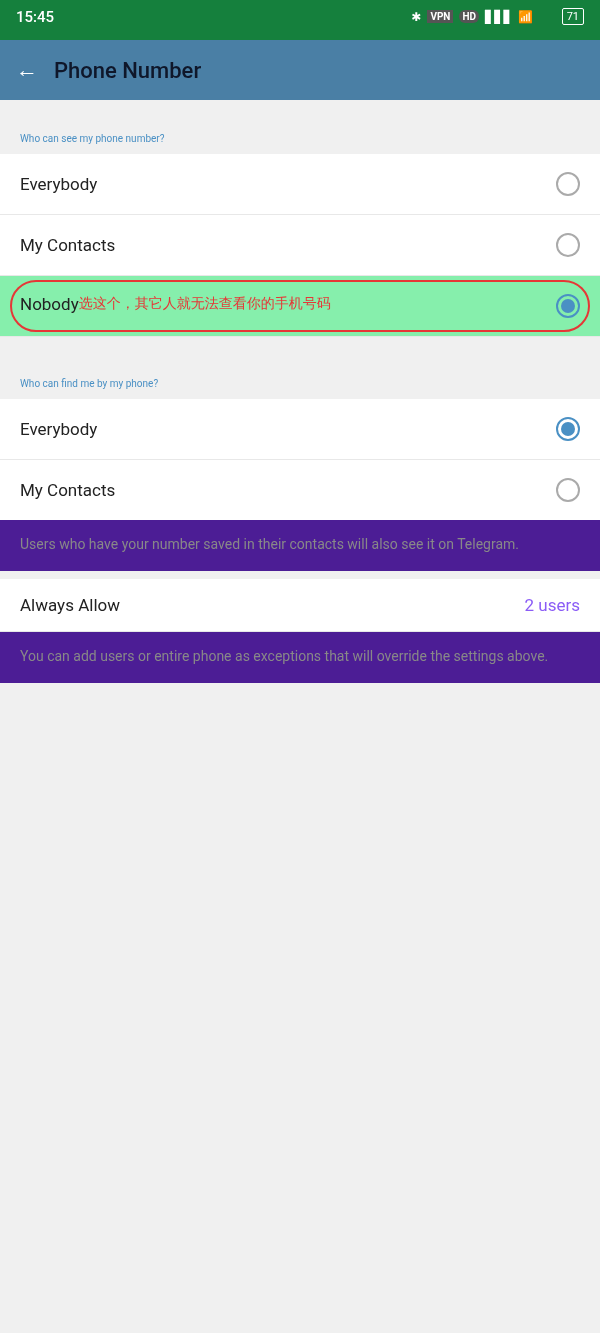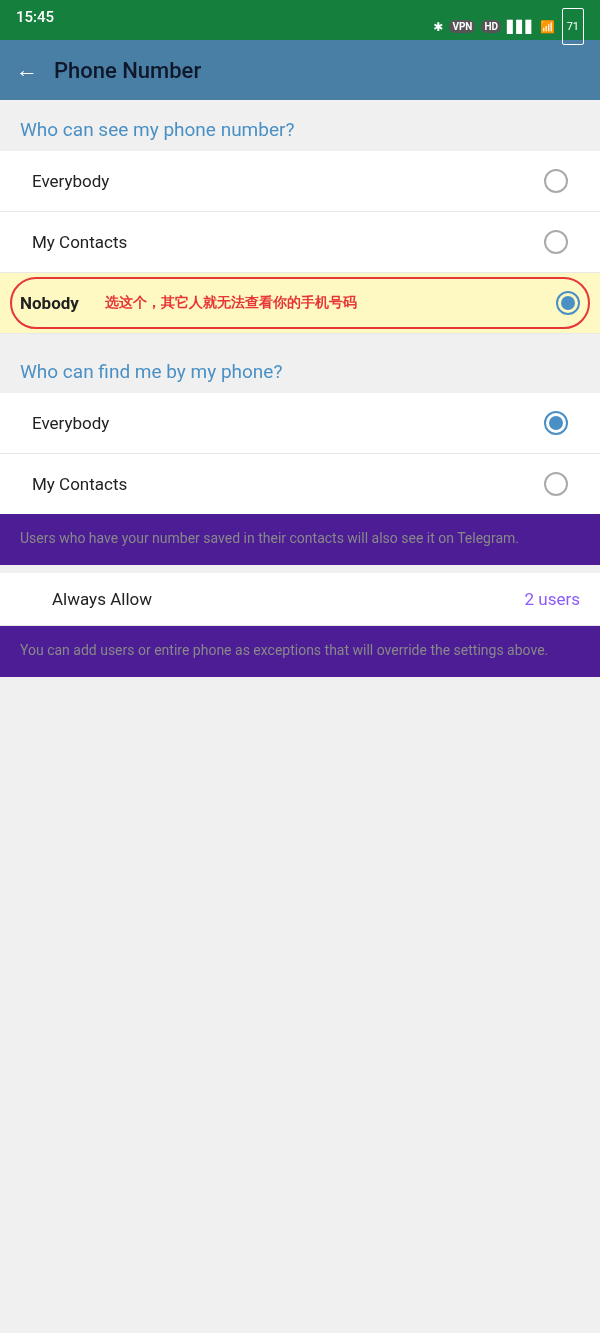--- a/index.html
+++ b/index.html
@@ -59,49 +59,49 @@
       color: #0f172a;
     }
 
     
     .content {
       background: #f0f0f0;
     }
 
     .section-label {
       color: #4a90c4;
-      font-size: 19px;
-      padding: 18px 20px 10px 20px;
+      font-size: 10px;
+      padding: 33px 20px 10px 20px;
       font-weight: 400;
     }
 
     .options-group {
       background: white;
     }
 
     .option-row {
       display: flex;
       align-items: center;
       justify-content: space-between;
-      padding: 18px 32px;
+      padding: 18px 20px;
       border-bottom: 1px solid #e8e8e8;
       background: white;
       cursor: pointer;
     }
     .option-row:last-child {
       border-bottom: none;
     }
     .option-label {
       font-size: 17px;
       color: #222;
     }
     .option-annotation {
       font-size: 14px;
       color: #e63636;
-      margin-left: 26px;
+      margin-left: 0;
     }
     .option-label-row {
       display: flex;
       align-items: center;
       flex: 1;
     }
 
     
     .radio {
       width: 24px;
@@ -120,28 +120,27 @@
       content: '';
       width: 14px;
       height: 14px;
       border-radius: 50%;
       background: #4a90c4;
     }
 
     
     .nobody-row {
       display: flex;
-      align-items: center;
+      align-items: flex-start;
       justify-content: space-between;
       padding: 18px 20px;
-      background: #fef9c3;
+      background: #86efac;
       border-bottom: 1px solid #e8e8e8;
       position: relative;
       cursor: pointer;
-      font-weight: bold;
     }
     .nobody-oval {
       position: absolute;
       left: 10px;
       right: 10px;
       top: 50%;
       transform: translateY(-50%);
       height: 52px;
       border: 2.5px solid #e63636;
       border-radius: 28px;
@@ -163,44 +162,43 @@
       align-items: center;
       justify-content: space-between;
       padding: 16px 20px;
       background: white;
       border-bottom: 1px solid #e8e8e8;
       cursor: pointer;
     }
     .exceptions-label {
       font-size: 17px;
       color: #222;
-      margin-left: 32px;
     }
     .exceptions-count {
       font-size: 17px;
       color: #8b5cf6;
     }
 
     .section-gap {
       height: 8px;
       background: #f0f0f0;
     }
   </style>
 </head>
 <body>
 
 <div class="status-bar">
   <span class="status-time">15:45</span>
   <div class="status-icons">
     <span>✱</span>
-    <span style="background:#555;color:white;font-size:10px;padding:1px 3px;border-radius:6px;font-weight:bold;">VPN</span>
+    <span style="background:#555;color:white;font-size:10px;padding:1px 3px;border-radius:0;font-weight:bold;">VPN</span>
     <span style="background:#555;color:white;font-size:10px;padding:1px 3px;border-radius:6px;font-weight:bold;">HD</span>
     <span>▋▋▋</span>
     <span>📶</span>
-    <span class="battery-icon" style="border:1.5px solid white;padding:11px 4px;border-radius:2px;font-size:11px;">71</span>
+    <span class="battery-icon" style="border:1.5px solid white;padding:1px 4px;border-radius:2px;font-size:11px;margin-left:22px;">71</span>
   </div>
 </div>
 
 <div class="header">
   <span class="back-arrow">←</span>
   <span class="header-title">Phone Number</span>
 </div>
 
 <div class="content">
 

